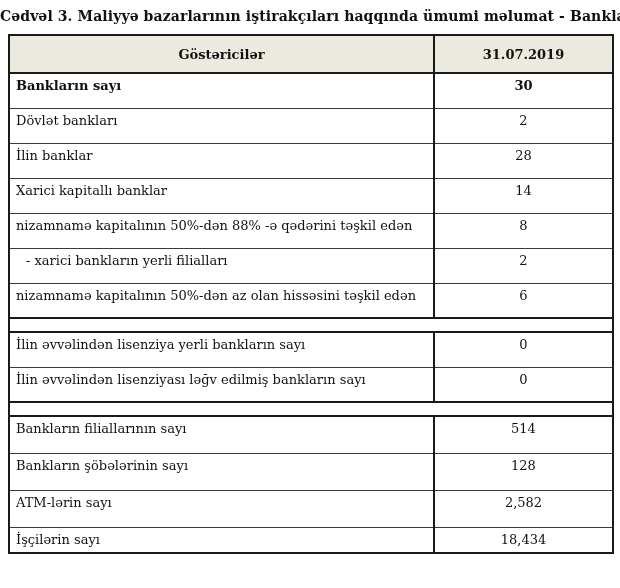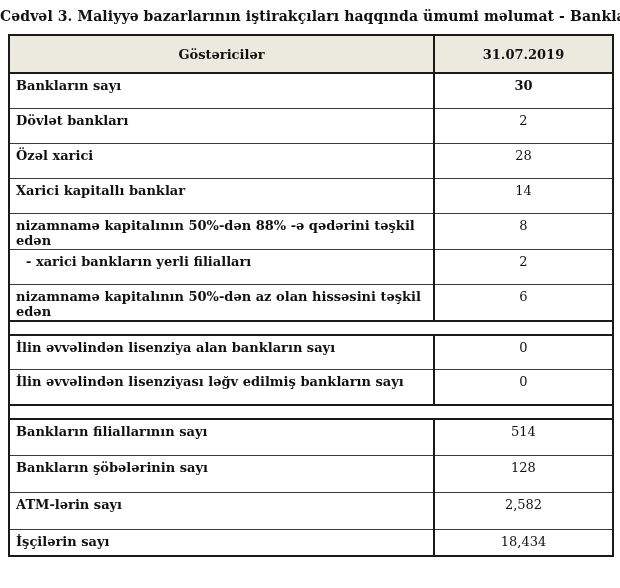--- a/index.html
+++ b/index.html
@@ -45,21 +45,20 @@
     border: 1px solid #3a3a3a;
     font-size: 13px;
     vertical-align: top;
     padding-top: 4px;
   }
   tbody td.label {
     text-align: left;
     padding-left: 6px;
     padding-right: 4px;
     border-right: 2px solid #1a1a1a;
-    font-weight: bold;
   }
   tbody td.value { text-align: center; }
   tr.data-row { height: 35px; }
   tr.bold td { font-weight: bold; margin-top: 48px; }
   tr.indent td.label { padding-left: 16px; }
   tr.spacer { height: 14px; }
   tr.spacer td {
     border-top: 2px solid #1a1a1a;
     border-bottom: 2px solid #1a1a1a;
     border-left: none;
@@ -88,21 +87,21 @@
   <tbody>
       <tr class="data-row bold">
     <td class="label">Bankların sayı</td>
     <td class="value">30</td>
   </tr>
       <tr class="data-row">
     <td class="label">Dövlət bankları</td>
     <td class="value">2</td>
   </tr>
       <tr class="data-row">
-    <td class="label">Özəl xarici</td>
+    <td class="label">İlin banklar</td>
     <td class="value">28</td>
   </tr>
       <tr class="data-row">
     <td class="label">Xarici kapitallı banklar</td>
     <td class="value">14</td>
   </tr>
       <tr class="data-row">
     <td class="label">nizamnamə kapitalının 50%-dən 88% -ə qədərini təşkil edən</td>
     <td class="value">8</td>
   </tr>
@@ -111,21 +110,21 @@
     <td class="value">2</td>
   </tr>
       <tr class="data-row">
     <td class="label">nizamnamə kapitalının 50%-dən az olan hissəsini  təşkil edən</td>
     <td class="value">6</td>
   </tr>
       <tr class="spacer">
         <td colspan="2"></td>
       </tr>
       <tr class="data-row">
-    <td class="label">İlin əvvəlindən lisenziya alan bankların sayı</td>
+    <td class="label">İlin əvvəlindən lisenziya yerli bankların sayı</td>
     <td class="value">0</td>
   </tr>
       <tr class="data-row">
     <td class="label">İlin əvvəlindən lisenziyası ləğv edilmiş bankların sayı</td>
     <td class="value">0</td>
   </tr>
       <tr class="spacer">
         <td colspan="2"></td>
       </tr>
       <tr class="data-row">

